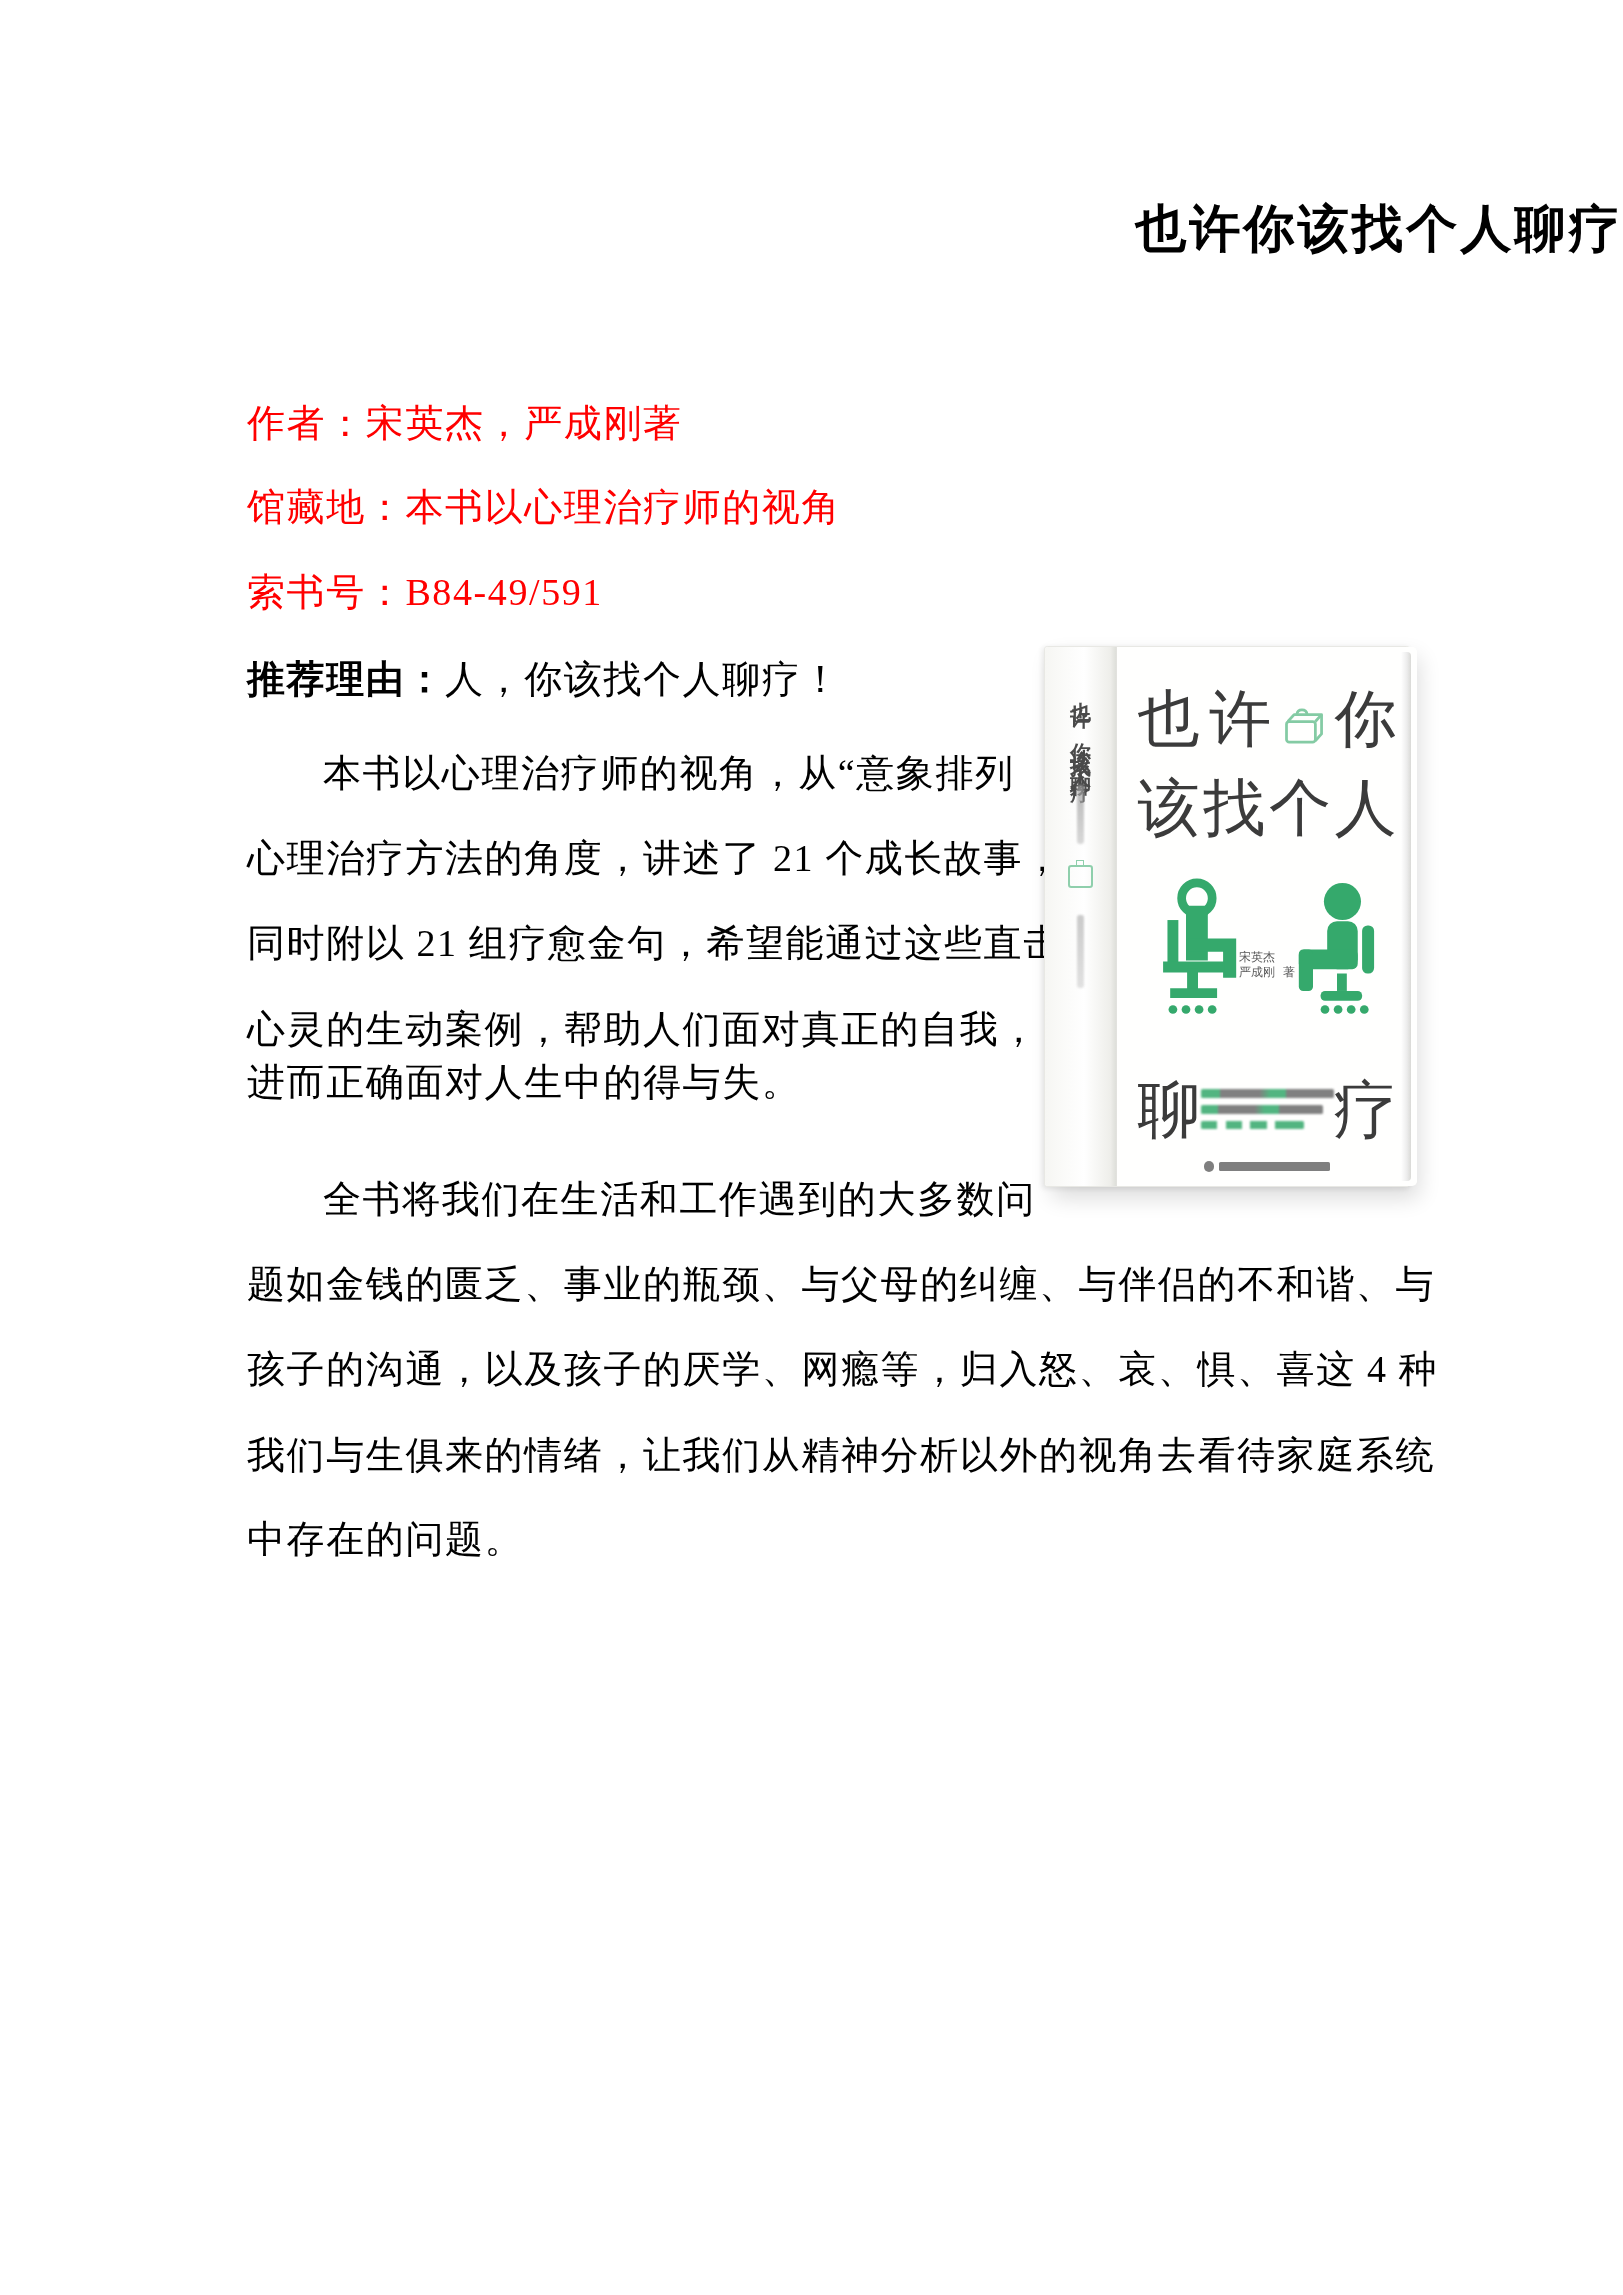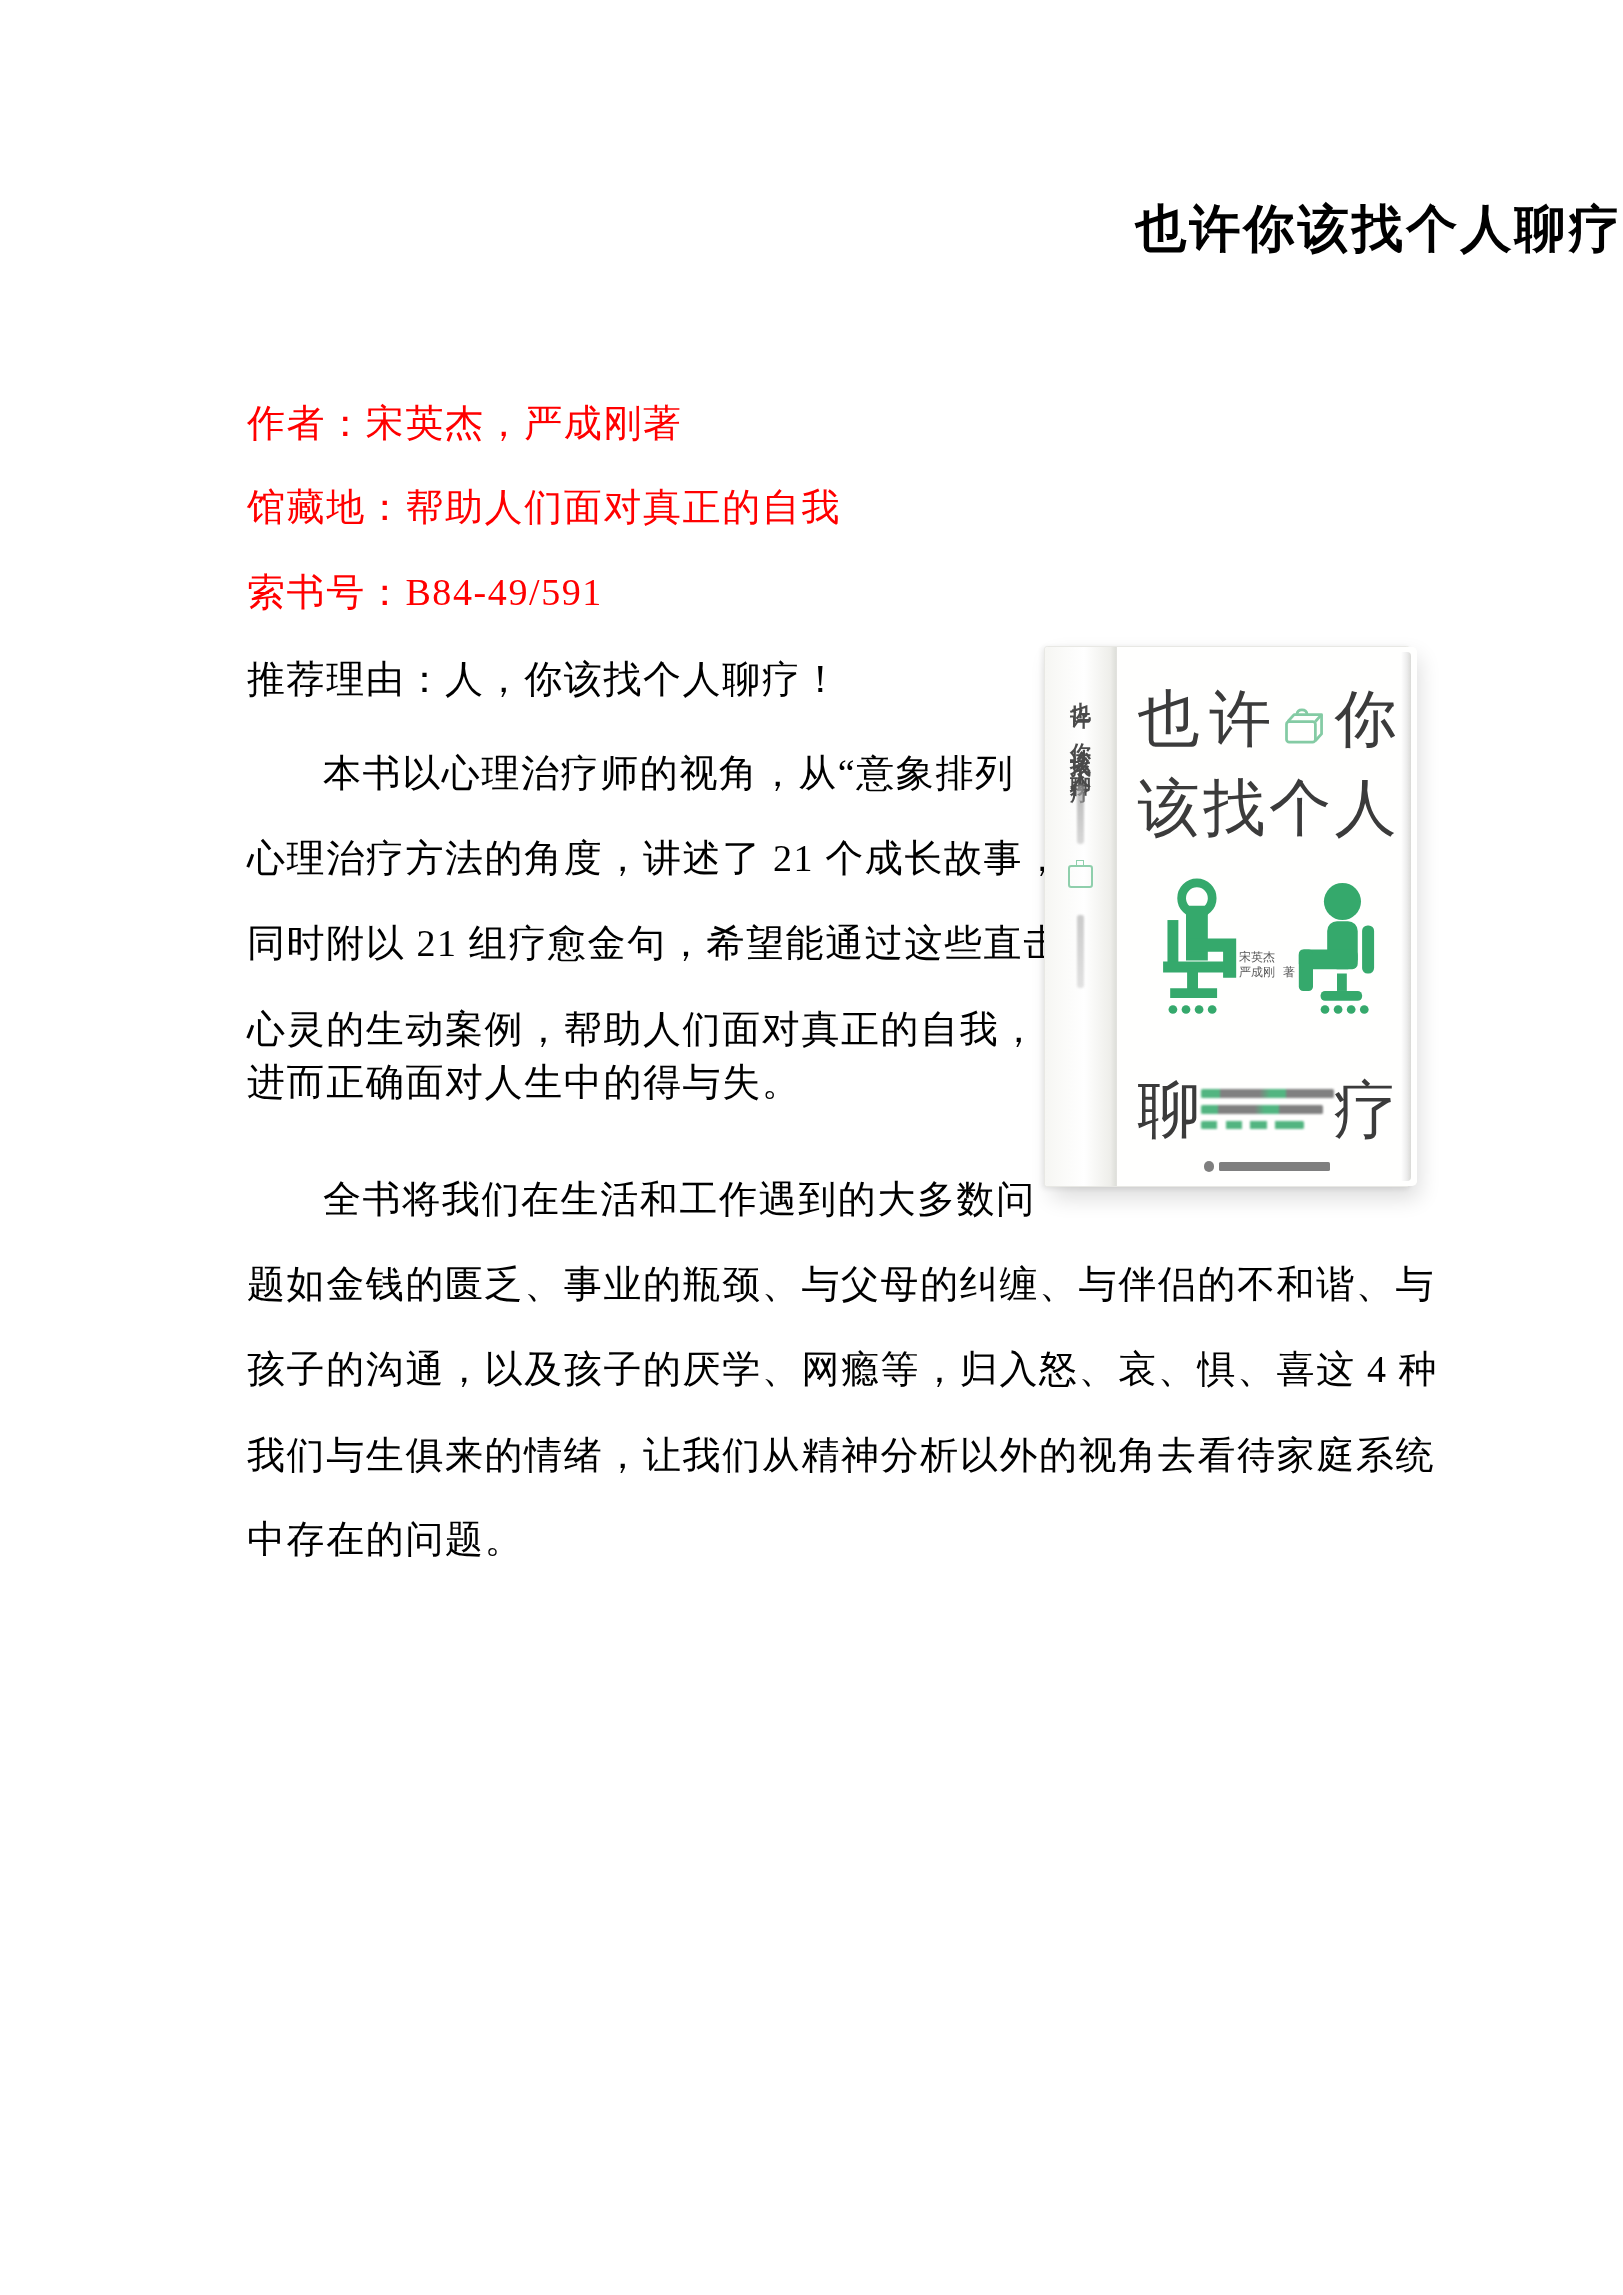--- a/index.html
+++ b/index.html
@@ -13,21 +13,21 @@
   .doc-title{
     top:195px;left:0;width:1623px;text-align:right;
     font-size:51px;font-weight:bold;letter-spacing:3.2px;white-space:nowrap;
   }
   .line{
     left:247px;font-size:38px;line-height:49px;white-space:nowrap;
     letter-spacing:1.6px;
     margin-top:26px;
   }
   .red{color:#ff0000;}
-  .lbl-bold{font-weight:normal;}
+  .lbl-bold{font-weight:bold;}
   .indent{text-indent:76px;}
   
   .book{
     left:1044px;top:646px;width:365px;height:539px;
     background:#fdfdfc;display:flex;
     box-shadow:-1.6px 1.6px 4.8px rgba(0,0,0,0.08), 8px 11px 22px rgba(0,0,0,0.14);
     border:0.8px solid #e8e8e4;border-radius:3.2px 4.8px 4.8px 3.2px;
     font-family:"Liberation Sans","DejaVu Sans",sans-serif;
   }
   .book::after{ 
@@ -98,21 +98,21 @@
   }
   .pub-dot{width:10.3px;height:10.3px;border-radius:50%;background:#4a4a4a;}
   .pub-bar{width:111px;height:8.7px;border-radius:1.6px;background:#4a4a4a;}
 </style>
 </head>
 <body>
 
 <div class="abs doc-title">也许你该找个人聊疗</div>
 
 <div class="abs line red" style="top:373px">作者：宋英杰，严成刚著</div>
-<div class="abs line red" style="top:457px">馆藏地：帮助人们面对真正的自我</div>
+<div class="abs line red" style="top:457px">馆藏地：本书以心理治疗师的视角</div>
 <div class="abs line red" style="top:542px">索书号：B84-49/591</div>
 
 <div class="abs line" style="top:629px"><span class="lbl-bold">推荐理由：</span><span>人，你该找个人聊疗！</span></div>
 
 <div class="abs line indent" style="top:723px">本书以心理治疗师的视角，从“意象排列</div>
 <div class="abs line" style="top:808px">心理治疗方法的角度，讲述了 21 个成长故事，</div>
 <div class="abs line" style="top:893px">同时附以 21 组疗愈金句，希望能通过这些直击</div>
 <div class="abs line" style="top:979px">心灵的生动案例，帮助人们面对真正的自我，</div>
 <div class="abs line" style="top:1032px">进而正确面对人生中的得与失。</div>
 

